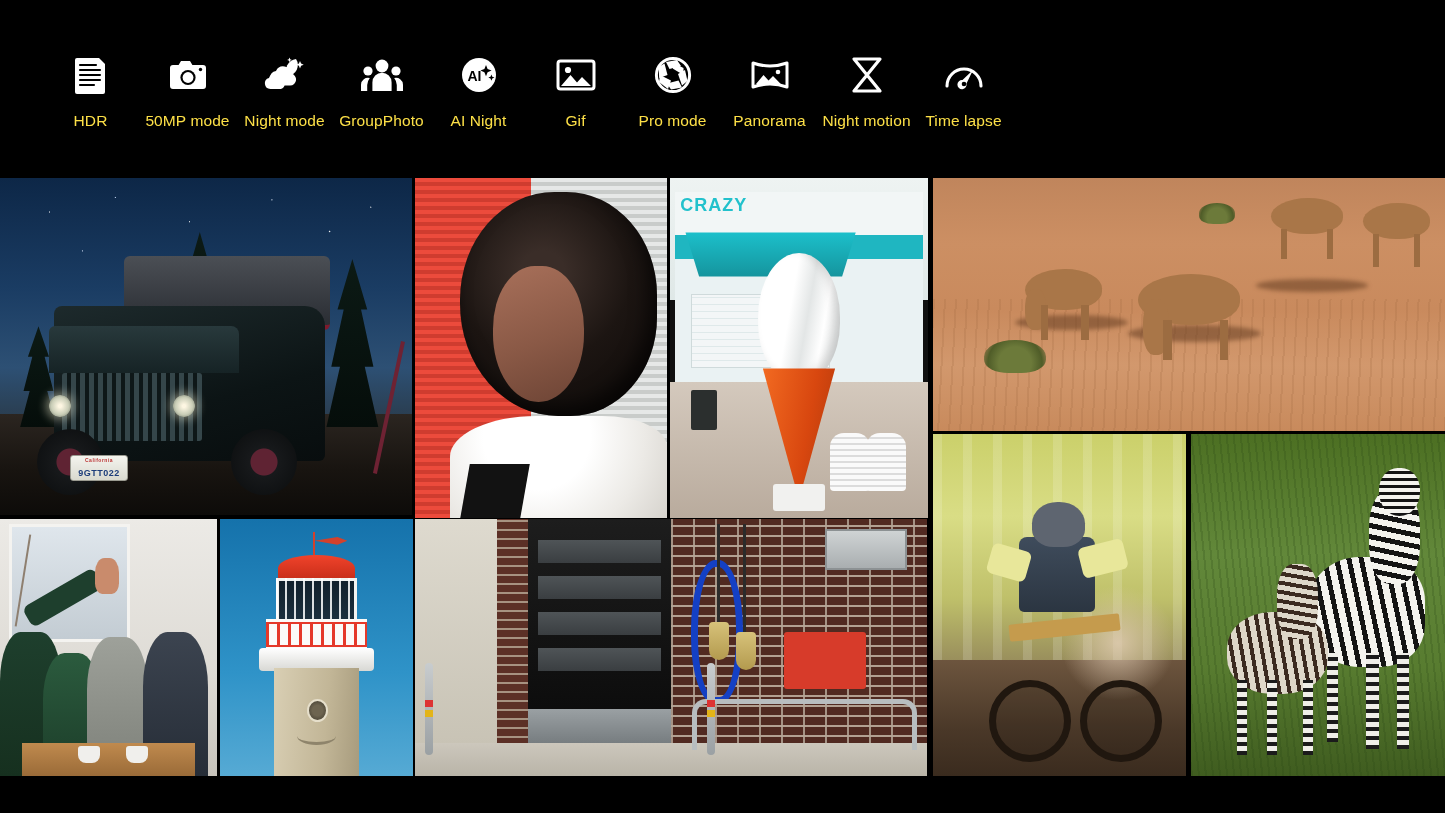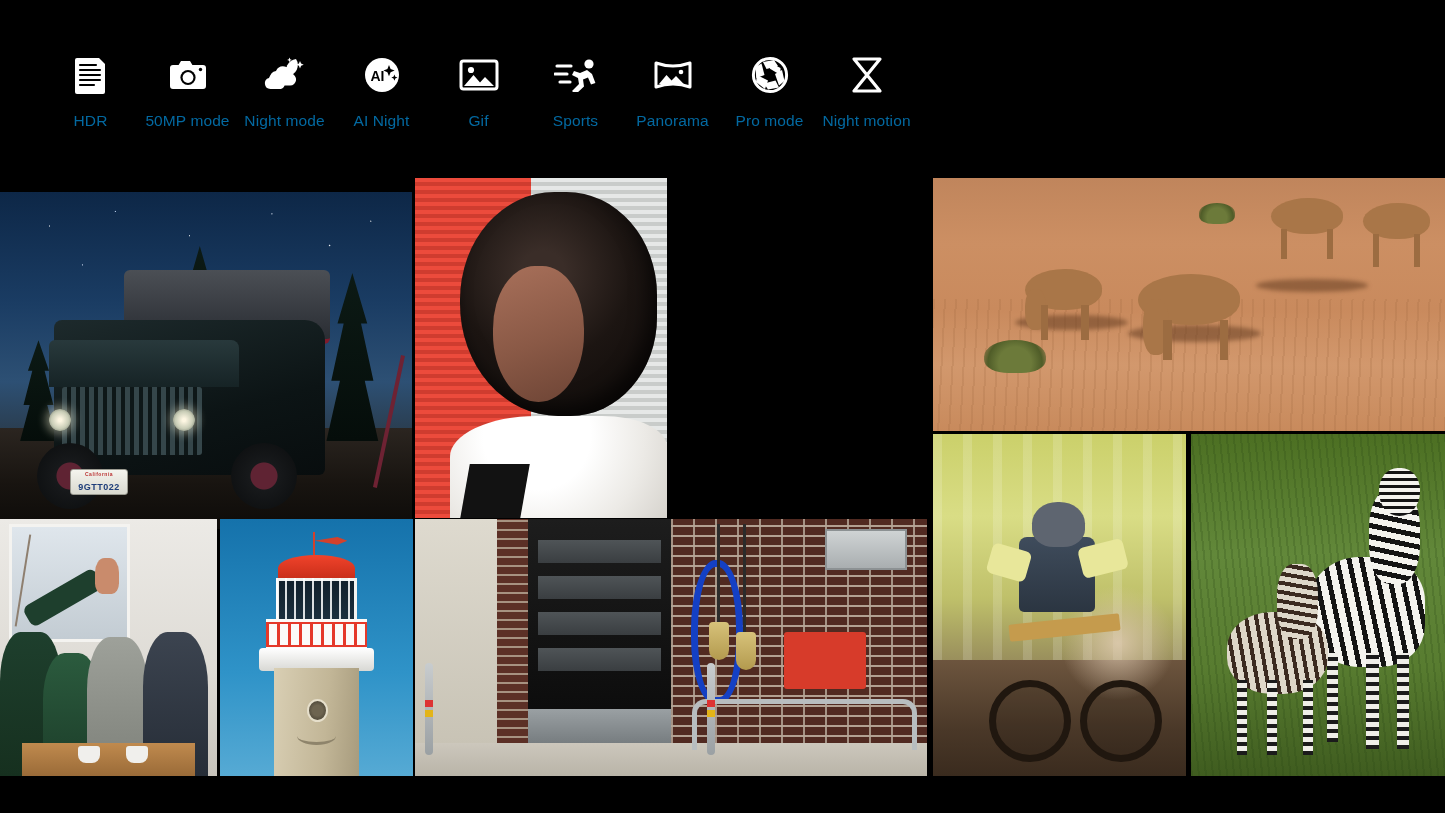--- a/index.html
+++ b/index.html
@@ -43,21 +43,21 @@
   .mode-icon {
     width: 46px;
     height: 46px;
     display: flex;
     align-items: center;
     justify-content: center;
     margin-bottom: 14px;
   }
   .mode-icon svg { display: block; }
   .mode-label {
-    color: #0369a1;
+    color: #fde047;
     font-size: 15.5px;
     line-height: 18px;
     letter-spacing: 0.1px;
     white-space: nowrap;
     text-align: center;
     font-family: "Liberation Sans", sans-serif;
   }
 
   
   .gallery {
@@ -75,21 +75,21 @@
   .photo .canvas {
     position: absolute;
     inset: 0;
     width: 100%;
     height: 100%;
     overflow: hidden;
   }
   .photo .sub { position: absolute; }
 
   
-  .p1 { left: 0; top: 14px; width: 412px; height: 337px; }
+  .p1 { left: 0; top: 0; width: 412px; height: 337px; }
   .p1-sky {
     inset: 0;
     width: 100%; height: 72%;
     background:
       radial-gradient(1px 1px at 12% 14%, #fff, transparent),
       radial-gradient(1px 1px at 28% 8%, #cfe3ff, transparent),
       radial-gradient(1px 1px at 46% 18%, #fff, transparent),
       radial-gradient(1px 1px at 66% 9%, #e8f0ff, transparent),
       radial-gradient(1.2px 1.2px at 80% 22%, #fff, transparent),
       radial-gradient(1px 1px at 90% 12%, #fff, transparent),
@@ -379,20 +379,33 @@
           <path d="M32 3 a11 11 0 0 0 -8 17 a11 11 0 0 0 8 -17 z" fill="#fff"></path>
           <path d="M36 5 l1.1 2.6 L39.7 8.7 L37.1 9.8 L36 12.4 L34.9 9.8 L32.3 8.7 L34.9 7.6 z" fill="#fff"></path>
           <path d="M25.5 1.5 l.7 1.7 1.7 .7 -1.7 .7 -.7 1.7 -.7 -1.7 -1.7 -.7 1.7 -.7 z" fill="#fff"></path>
           <path d="M12 15 a8 8 0 0 1 15.2 2.6 a6 6 0 0 1 -1.2 11.9 H11 a7.5 7.5 0 0 1 1 -14.5 z" fill="#fff"></path>
           <path d="M5 22 a6.6 6.6 0 0 1 12.8 1.2 A5.3 5.3 0 0 1 17 33 H6.4 A5.6 5.6 0 0 1 5 22 z" fill="#fff"></path>
         </svg>
       </span>
       <span class="mode-label">Night mode</span>
     </div>
 
+    <div class="mode-item">
+      <span class="mode-icon">
+        <svg width="44" height="34" viewBox="0 0 44 34">
+          <circle cx="22" cy="8" r="6.4" fill="#fff"></circle>
+          <path d="M12.4 33 v-8.6 a9.6 9.6 0 0 1 19.2 0 V33 z" fill="#fff"></path>
+          <circle cx="8" cy="13" r="4.6" fill="#fff"></circle>
+          <path d="M1 33 v-6.3 a7 7 0 0 1 8.8 -6.6 a12 12 0 0 0 -2.6 7 V33 z" fill="#fff"></path>
+          <circle cx="36" cy="13" r="4.6" fill="#fff"></circle>
+          <path d="M43 33 v-6.3 a7 7 0 0 0 -8.8 -6.6 a12 12 0 0 1 2.6 7 V33 z" fill="#fff"></path>
+        </svg>
+      </span>
+      <span class="mode-label">GroupPhoto</span>
+    </div>
 
     <div class="mode-item">
       <span class="mode-icon">
         <svg width="38" height="38" viewBox="0 0 38 38">
           <circle cx="19" cy="19" r="17" fill="#fff"></circle>
           <text x="14.5" y="25" font-family="Liberation Sans, sans-serif" font-size="14" font-weight="bold" fill="#000" text-anchor="middle">AI</text>
           <path d="M26 9 l1.6 4 4 1.6 -4 1.6 -1.6 4 -1.6 -4 -4 -1.6 4 -1.6 z" fill="#000"></path>
           <path d="M31.4 18.5 l.9 2.2 2.2 .9 -2.2 .9 -.9 2.2 -.9 -2.2 -2.2 -.9 2.2 -.9 z" fill="#000"></path>
         </svg>
       </span>
@@ -404,45 +417,20 @@
         <svg width="40" height="32" viewBox="0 0 40 32">
           <rect x="2" y="2" width="36" height="28" rx="2.5" fill="none" stroke="#fff" stroke-width="3"></rect>
           <circle cx="12" cy="11" r="3.1" fill="#fff"></circle>
           <path d="M5 27 l9.5 -11 6.5 7.4 5 -5.4 9 9 z" fill="#fff"></path>
         </svg>
       </span>
       <span class="mode-label">Gif</span>
     </div>
 
 
-    <div class="mode-item">
-      <span class="mode-icon">
-        <svg width="44" height="34" viewBox="0 0 44 34">
-          <circle cx="35" cy="6" r="4.6" fill="#fff"></circle>
-          <path d="M33 12 l-7 3 -6 -2 -2 4 6 3 1 6 -7 7 3.6 3.4 8.4 -8 -1 -7 5 -2 3 7 4.4 -1.4 -3.4 -9 z" fill="#fff"></path>
-          <g stroke="#fff" stroke-width="3.1" stroke-linecap="round">
-            <line x1="3" y1="8" x2="17" y2="8"></line>
-            <line x1="1" y1="16" x2="13" y2="16"></line>
-            <line x1="6" y1="24" x2="16" y2="24"></line>
-          </g>
-        </svg>
-      </span>
-      <span class="mode-label">Sports</span>
-    </div>
-
-    <div class="mode-item">
-      <span class="mode-icon">
-        <svg width="42" height="34" viewBox="0 0 42 34">
-          <path d="M4 5 q17 6 34 0 v24 q-17 -6 -34 0 z" fill="none" stroke="#fff" stroke-width="3" stroke-linejoin="round"></path>
-          <circle cx="29" cy="14" r="2.3" fill="#fff"></circle>
-          <path d="M7 26 l7.5 -9 5 5.6 4.5 -4.6 8 8.2 z" fill="#fff"></path>
-        </svg>
-      </span>
-      <span class="mode-label">Panorama</span>
-    </div>
 
     <div class="mode-item">
       <span class="mode-icon">
         <svg width="38" height="38" viewBox="0 0 38 38">
           <circle cx="19" cy="19" r="16.6" fill="none" stroke="#fff" stroke-width="3"></circle>
           <g fill="#fff">
             <path d="M19 6.5 L29.5 12 L29.5 19 L19 12.8 z"></path>
             <path d="M31 14 L33.5 25 L28 29.5 L24 18 z"></path>
             <path d="M28 31.5 L17 33.5 L13 27.5 L24.5 24.5 z"></path>
             <path d="M14 33 L5 26 L6 19 L17 24.5 z"></path>
@@ -450,27 +438,48 @@
             <path d="M12 6 L23 4 L27 10 L15.5 13 z"></path>
           </g>
           <circle cx="19" cy="19" r="4.6" fill="#000"></circle>
         </svg>
       </span>
       <span class="mode-label">Pro mode</span>
     </div>
 
     <div class="mode-item">
       <span class="mode-icon">
+        <svg width="42" height="34" viewBox="0 0 42 34">
+          <path d="M4 5 q17 6 34 0 v24 q-17 -6 -34 0 z" fill="none" stroke="#fff" stroke-width="3" stroke-linejoin="round"></path>
+          <circle cx="29" cy="14" r="2.3" fill="#fff"></circle>
+          <path d="M7 26 l7.5 -9 5 5.6 4.5 -4.6 8 8.2 z" fill="#fff"></path>
+        </svg>
+      </span>
+      <span class="mode-label">Panorama</span>
+    </div>
+
+    <div class="mode-item">
+      <span class="mode-icon">
         <svg width="36" height="38" viewBox="0 0 36 38">
           <path d="M5 3 H31 L18 19 L31 35 H5 L18 19 z" fill="none" stroke="#fff" stroke-width="3.2" stroke-linejoin="round"></path>
         </svg>
       </span>
       <span class="mode-label">Night motion</span>
     </div>
 
+    <div class="mode-item">
+      <span class="mode-icon">
+        <svg width="42" height="32" viewBox="0 0 42 32">
+          <path d="M4 27 a17 17 0 0 1 34 0" fill="none" stroke="#fff" stroke-width="3.1" stroke-linecap="round"></path>
+          <path d="M30 11 L19.5 21 a4.6 4.6 0 1 0 4 3.6 z" fill="#fff"></path>
+          <circle cx="21" cy="25" r="2.3" fill="#000"></circle>
+        </svg>
+      </span>
+      <span class="mode-label">Time lapse</span>
+    </div>
 
   </div>
 
   <div class="gallery">
 
     <div class="photo p1">
       <div class="canvas">
         <div class="sub p1-sky"></div>
         <div class="sub p1-ground"></div>
         <div class="sub p1-tree" style="left:40%; width:70px; height:58%;"></div>
@@ -498,20 +507,36 @@
         <div class="sub p2-bg"></div>
         <div class="sub p2-red"></div>
         <div class="sub p2-white"></div>
         <div class="sub p2-hair"></div>
         <div class="sub p2-face"></div>
         <div class="sub p2-coat"></div>
         <div class="sub p2-collar"></div>
       </div>
     </div>
 
+    <div class="photo p3">
+      <div class="canvas">
+        <div class="sub p3-sky"></div>
+        <div class="sub p3-shop"></div>
+        <div class="sub p3-awning"></div>
+        <div class="sub p3-sign-text">CRAZY</div>
+        <div class="sub p3-menu"></div>
+        <div class="sub p3-ground"></div>
+        <div class="sub p3-bin"></div>
+        <div class="sub p3-chair" style="left:62%;"></div>
+        <div class="sub p3-chair" style="left:76%;"></div>
+        <div class="sub p3-swirl"></div>
+        <div class="sub p3-cone"></div>
+        <div class="sub p3-base"></div>
+      </div>
+    </div>
 
     <div class="photo p4">
       <div class="canvas">
         <div class="sub p4-sand"></div>
         <div class="sub p4-ripple"></div>
 
         <div class="sub p4-shadow" style="left:16%; top:54%; width:22%; height:6%;"></div>
         <div class="sub p4-shadow" style="left:38%; top:58%; width:26%; height:7%;"></div>
         <div class="sub p4-shadow" style="left:63%; top:40%; width:22%; height:5%;"></div>
 

